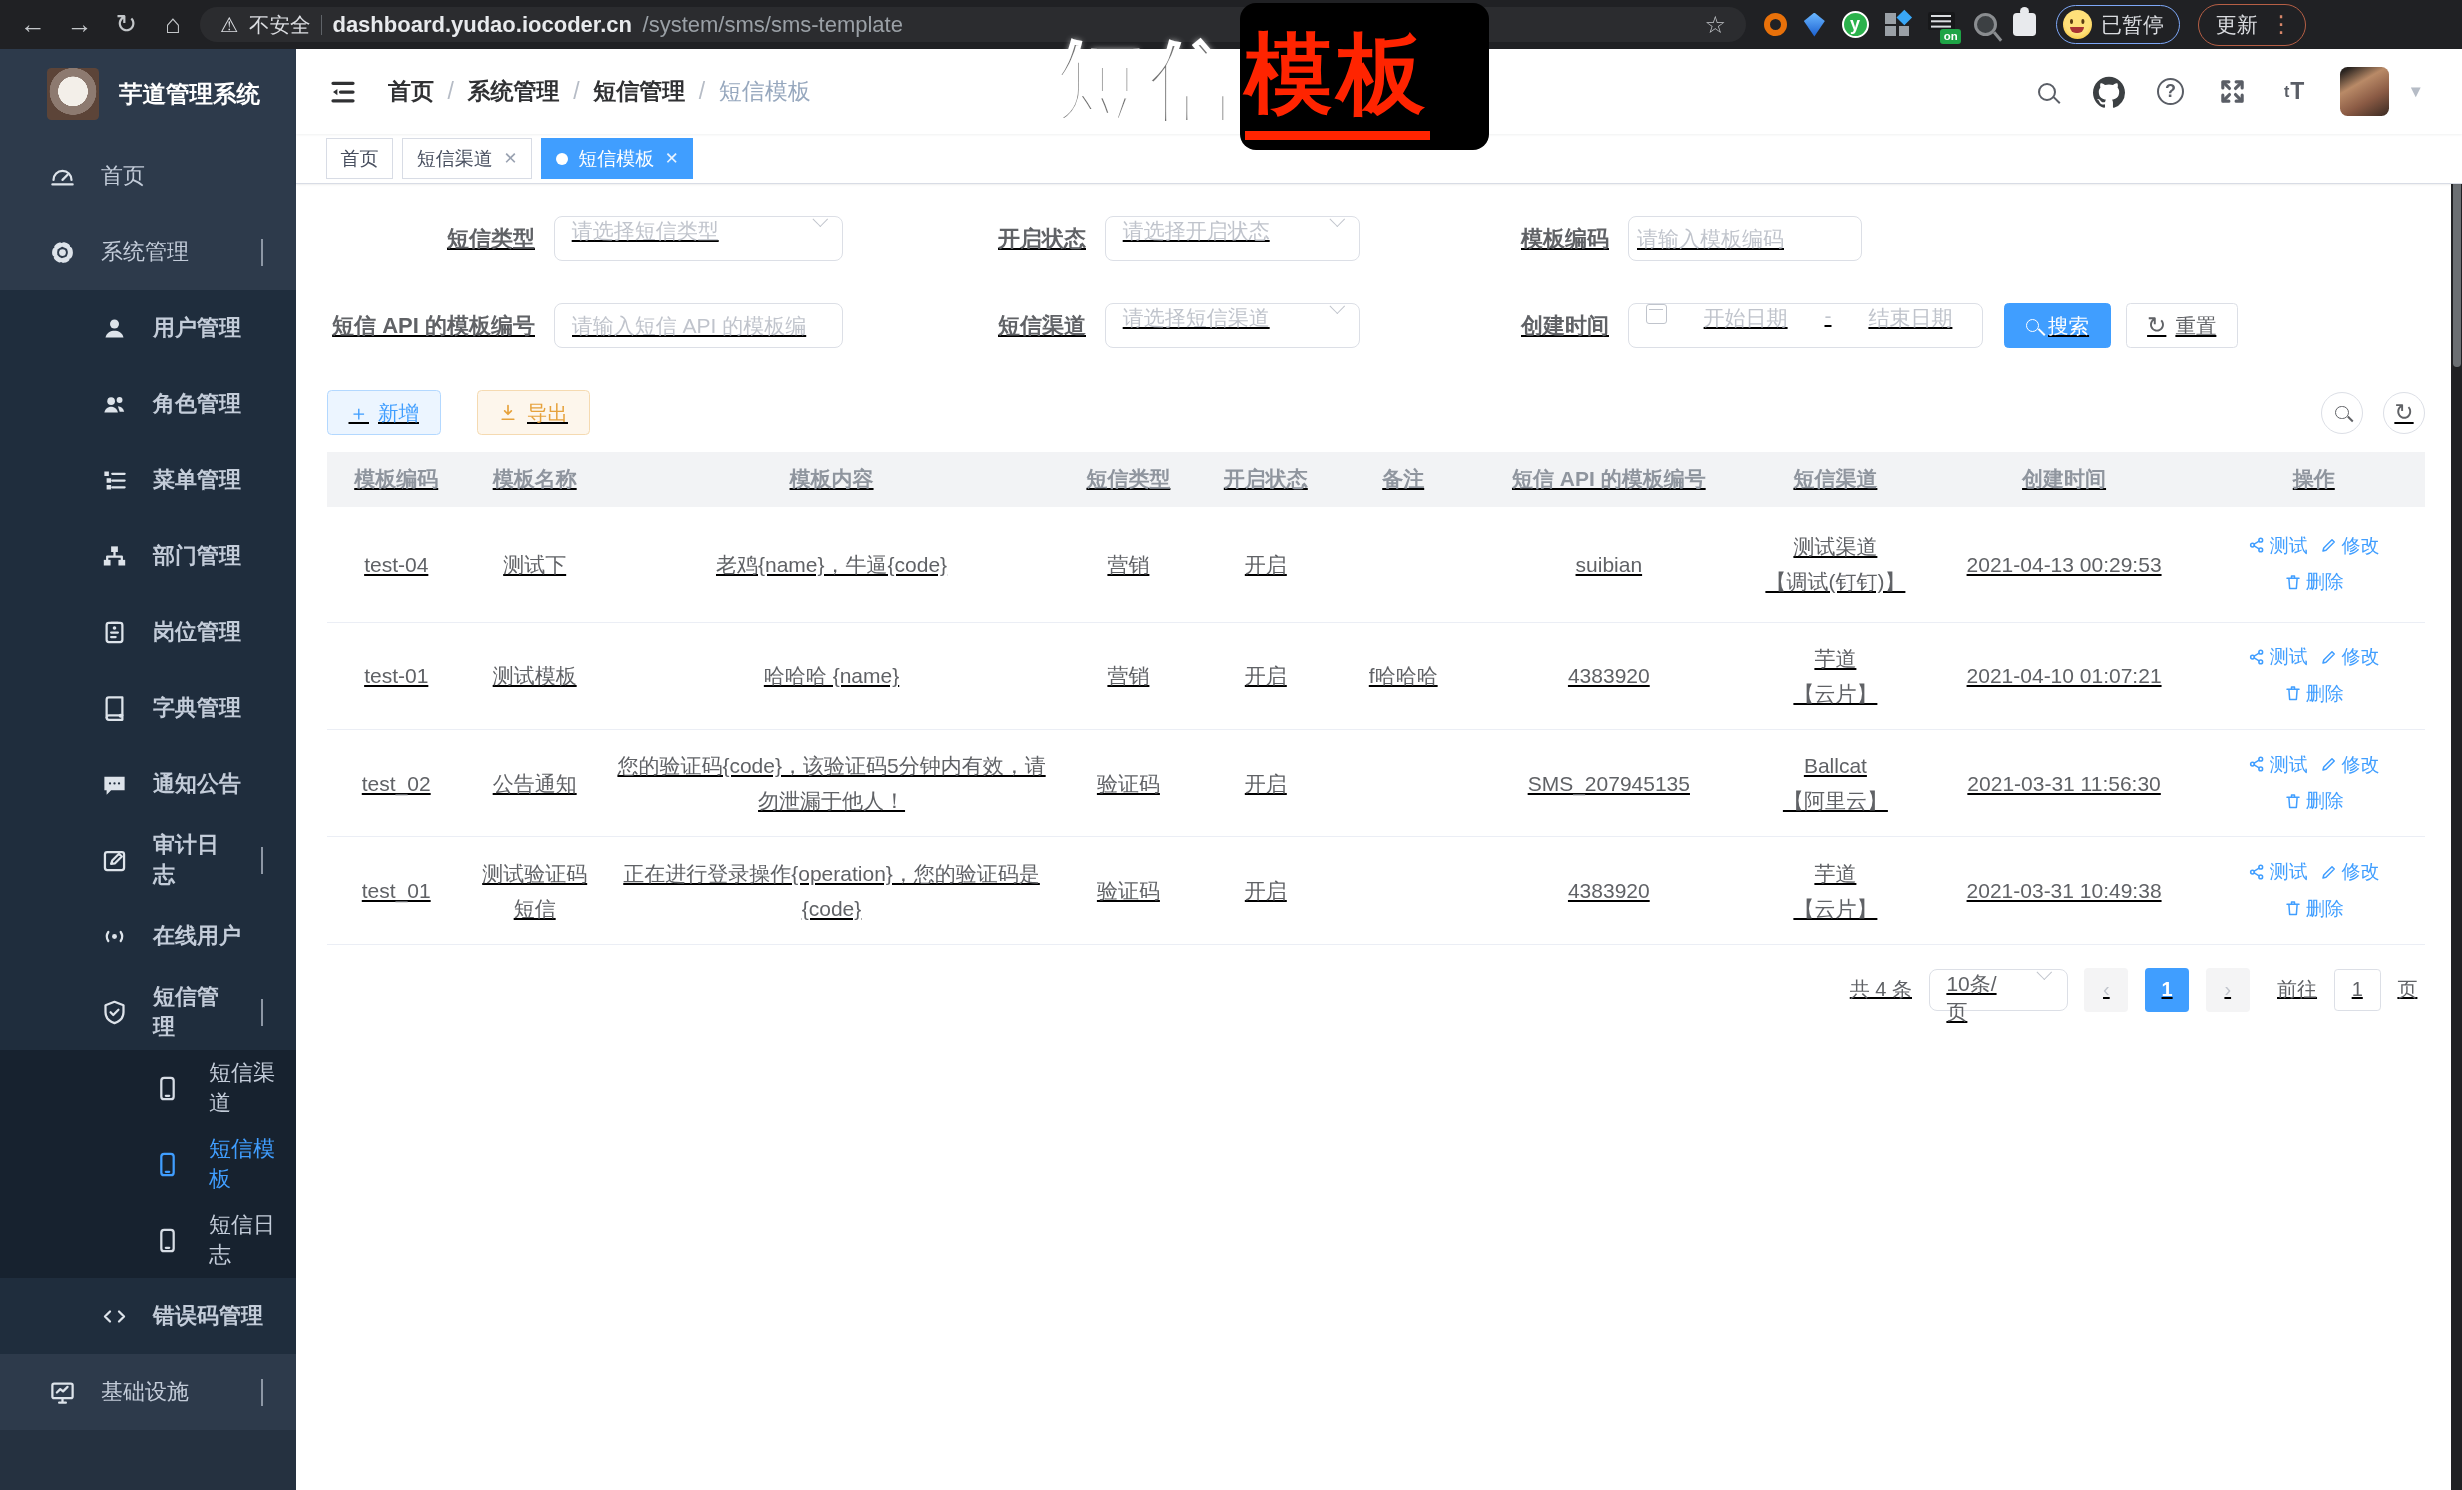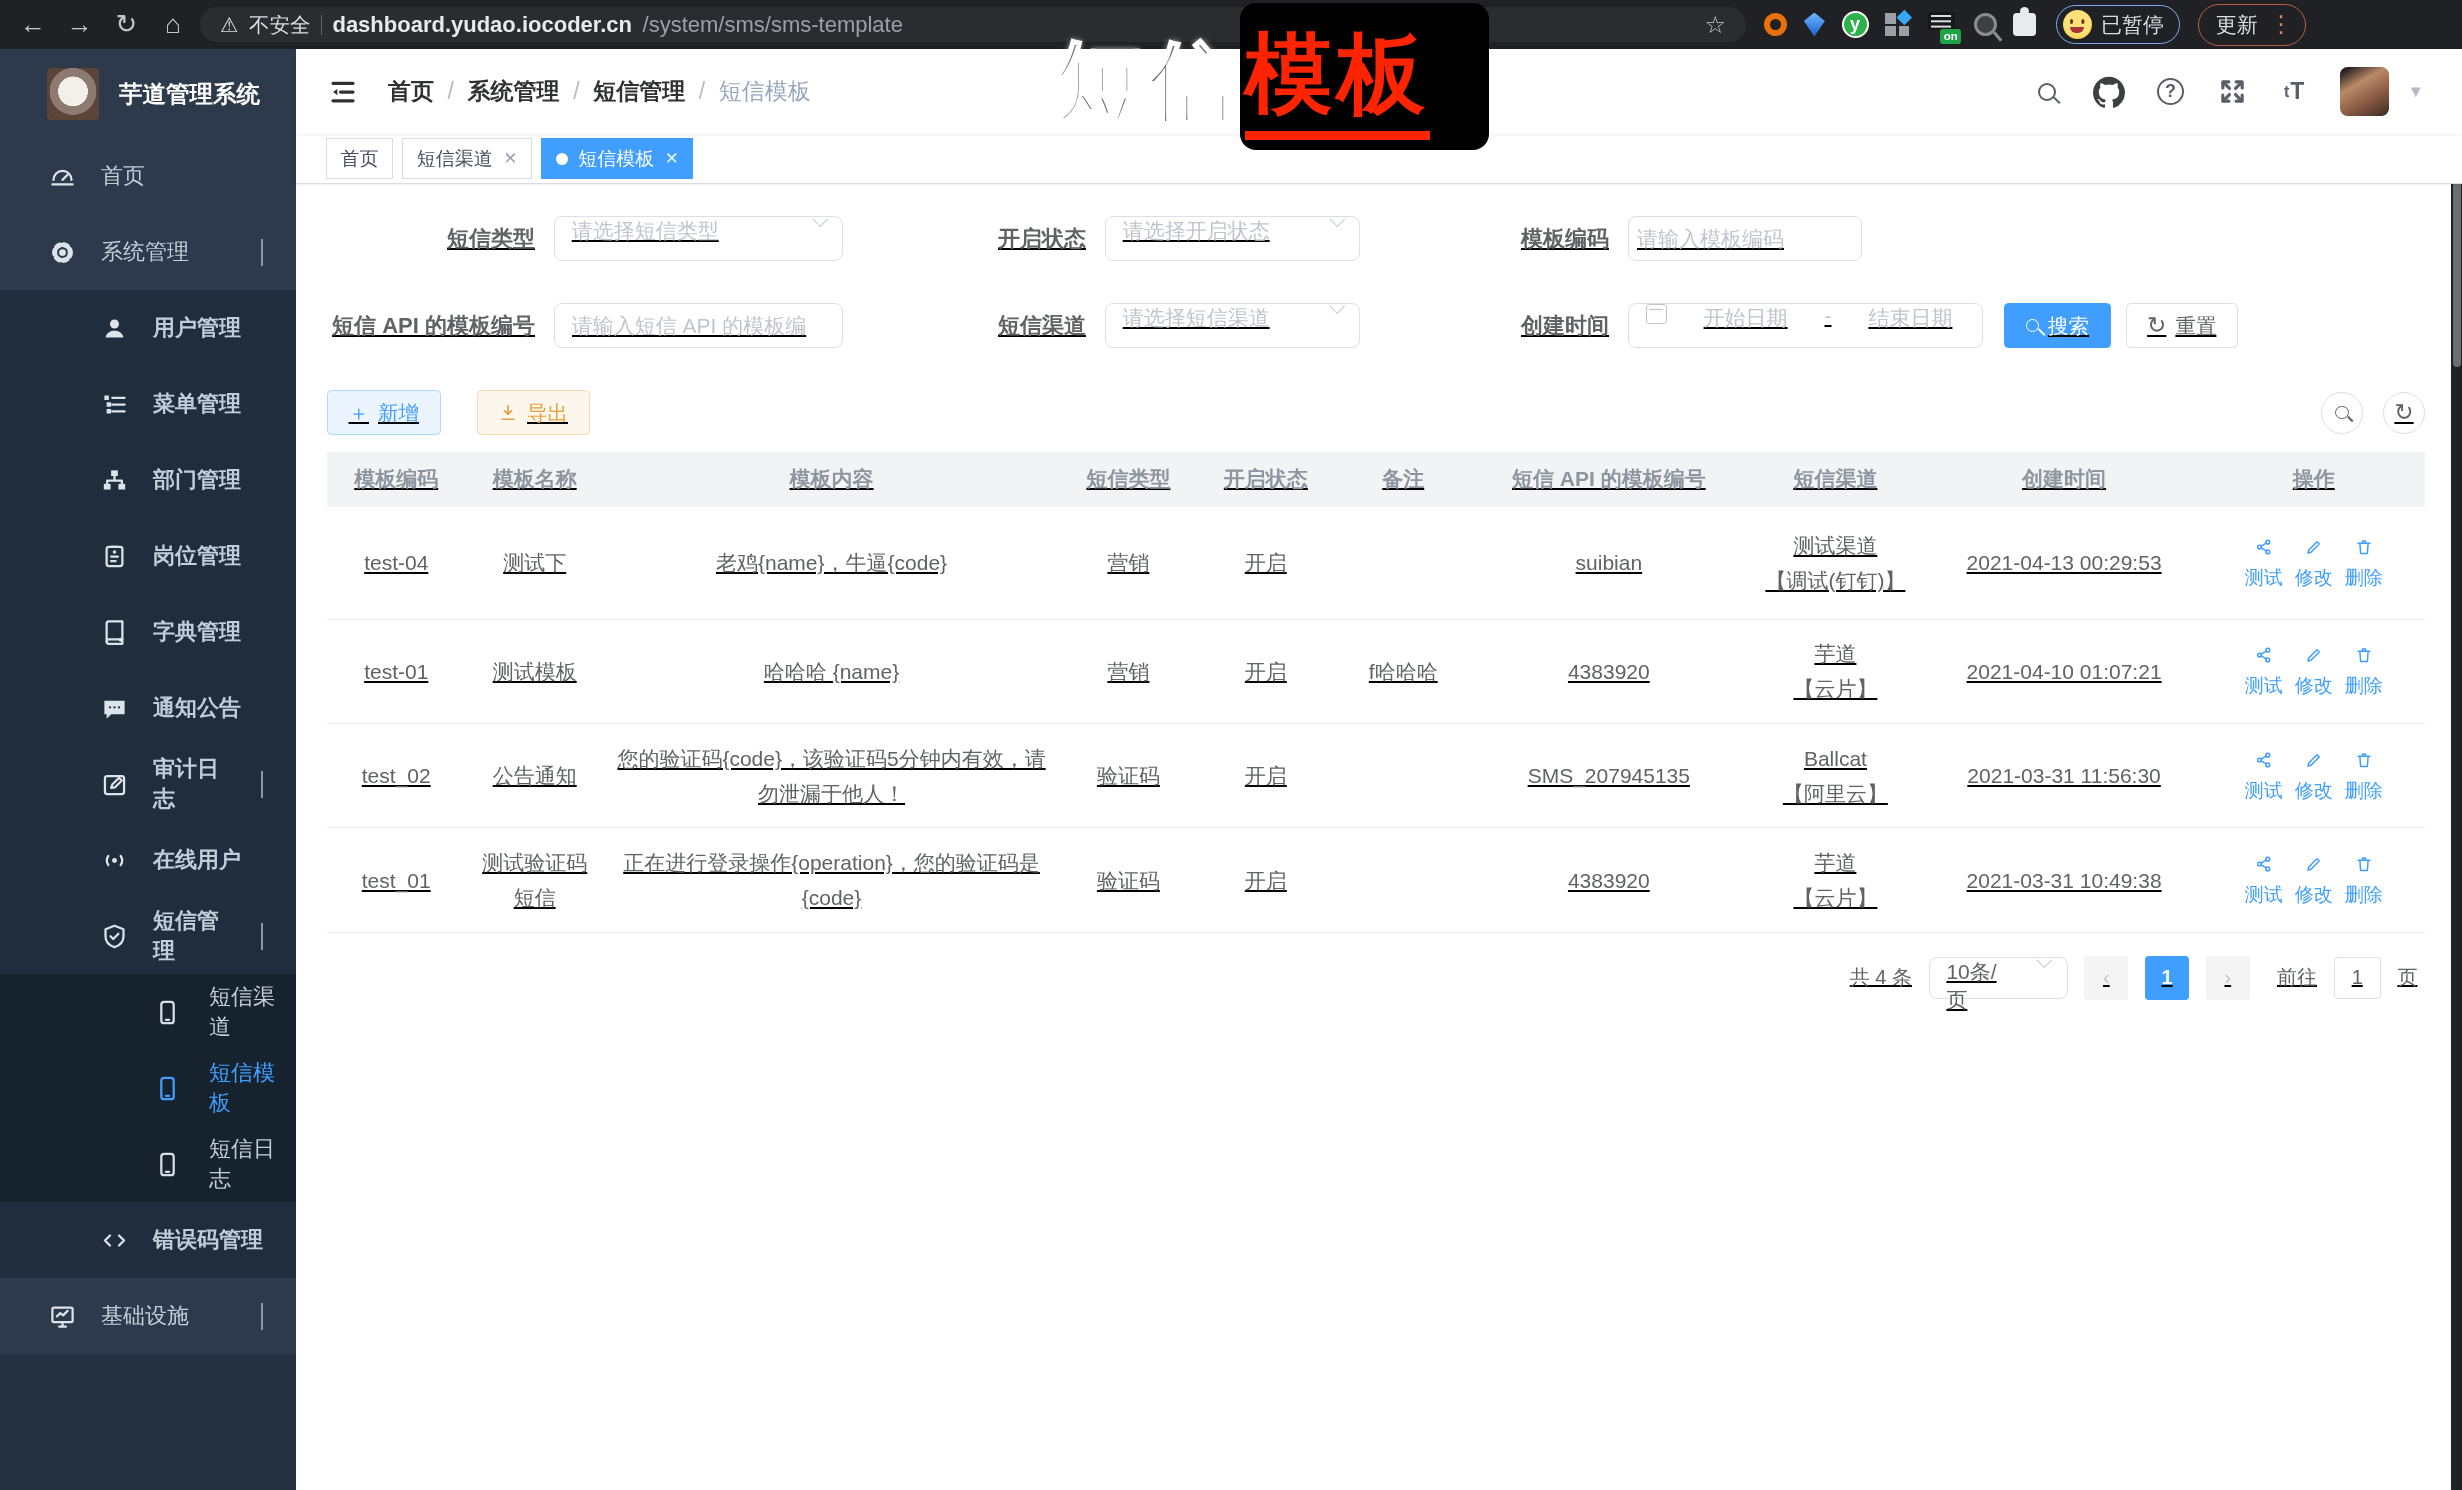--- a/index.html
+++ b/index.html
@@ -141,21 +141,21 @@
   .circle-btn .mag { width:13.6px; height:13.6px; border-width:1.5px; }
   .circle-btn .mag::after { width:6.8px; height:1.5px; right:-6px; bottom:-1.5px; }
 
   
   table.grid { width:100%; border-collapse:collapse; margin-top:16.7px; table-layout:fixed; }
   .grid th { background:#f2f3f5; color:#8f959e; font-size:21px; font-weight:700; height:55px; padding:0 9px; }
   .grid td { border-bottom:0.8px solid #ebeef5; color:#606266; font-size:21px; text-align:center;
     padding:16.7px 9px; line-height:35px; }
   .grid tr.r1 td { padding:21px 9px; }
   .ops a { color:#409eff; text-decoration:none; font-size:19px; display:inline-flex; align-items:center; gap:3.8px;
-    margin:0 6px; white-space:nowrap;flex-direction:column; }
+    margin:0 6px; white-space:nowrap; }
   .ops svg { width:18px; height:18px; fill:none; stroke:#409eff; stroke-width:2; stroke-linecap:round; stroke-linejoin:round; }
 
   
   .pager { display:flex; align-items:center; justify-content:flex-end; gap:16.7px; margin:23px 7.6px 0 0;
     color:#606266; font-size:20px; }
   .pg-sel { width:139px; height:42px; }
   .pg-btn { width:44px; height:44px; border-radius:3.8px; background:#f4f4f5; color:#c0c4cc; font-size:20px;
     display:flex; align-items:center; justify-content:center; cursor:pointer; }
   .pg-cur { background:#409eff; color:#fff; font-weight:700; }
   .pg-input { width:47px; height:42px; border:0.8px solid #dcdfe6; border-radius:3.8px; text-align:center;
@@ -250,20 +250,31 @@
 
       <div class="submenu">
         <div class="m-item m-l2">
           <span class="mi">
             <svg class="ic" viewBox="0 0 24 24">
                 <circle class="f" cx="12" cy="8" r="4"></circle>
                 <path class="f" d="M4 20c1-4.5 4.7-6 8-6s7 1.5 8 6z"></path>
               </svg>
           </span>
           <span>用户管理</span>
+        </div>
+        <div class="m-item m-l2">
+          <span class="mi">
+            <svg class="ic" viewBox="0 0 24 24">
+                <circle class="f" cx="9" cy="9" r="3.4"></circle>
+                <path class="f" d="M3 19c.8-3.6 3.8-5 6-5s5.2 1.4 6 5z"></path>
+                <circle class="f" cx="16.5" cy="8" r="2.6"></circle>
+                <path class="f" d="M15 13.6c2.8.2 5 1.7 5.6 4.9h-4"></path>
+              </svg>
+          </span>
+          <span>角色管理</span>
         </div>
         <div class="m-item m-l2">
           <span class="mi">
             <svg class="ic" viewBox="0 0 24 24">
                 <rect class="f" x="3" y="4" width="4" height="4"></rect>
                 <path d="M10 6h11M10 12h11M10 18h11"></path>
                 <rect class="f" x="5" y="10" width="4" height="4"></rect>
                 <rect class="f" x="5" y="16" width="4" height="4"></rect>
               </svg>
           </span>

